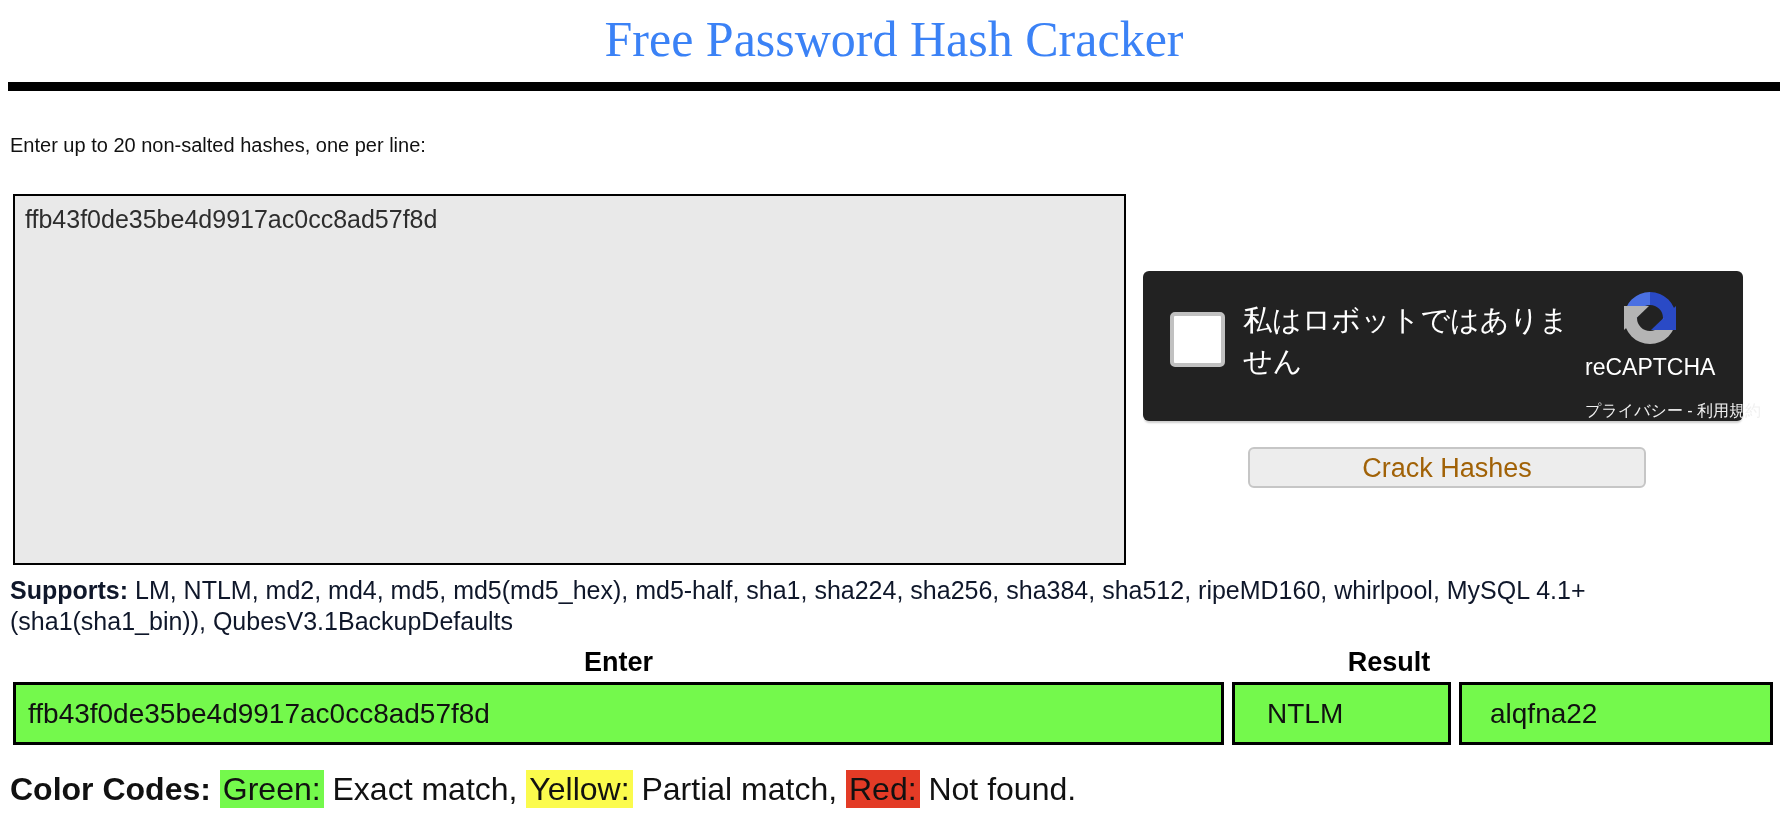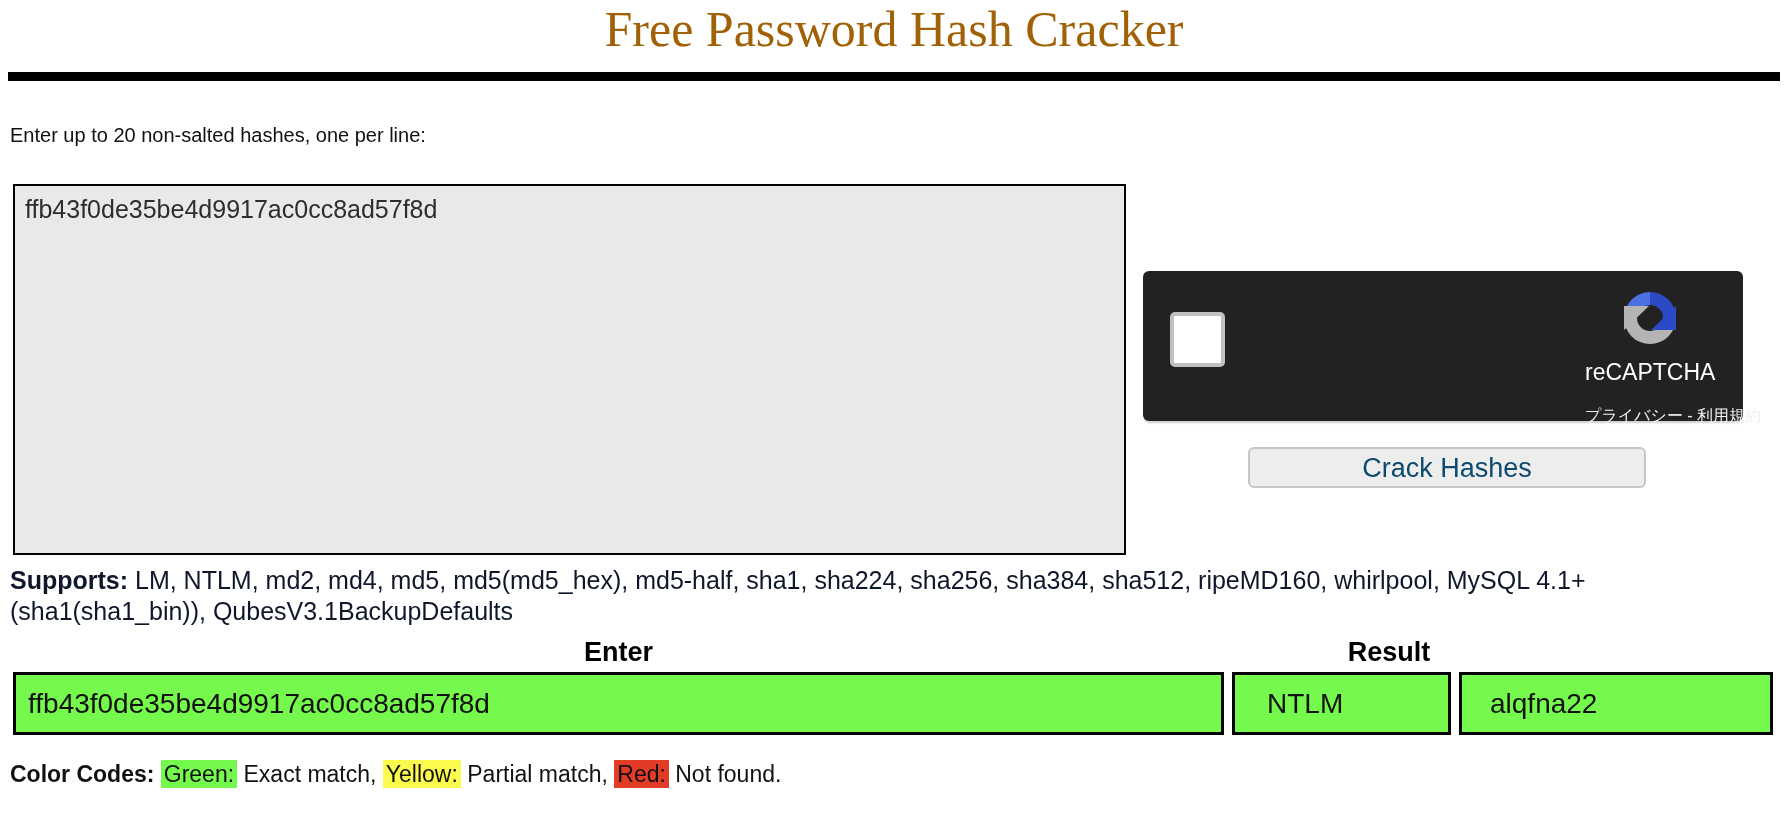--- a/index.html
+++ b/index.html
@@ -8,25 +8,26 @@
     position: relative;
     width: 1788px;
     height: 814px;
     font-family: "Liberation Sans", sans-serif;
     color: #000;
     overflow: hidden;
   }
 
   
   .page-title {
+    margin-top: 10px;
     text-align: center;
     font-family: "Liberation Serif", serif;
     font-weight: normal;
     font-size: 50px;
-    color: #a16207;
+    color: #3b82f6;
   }
   .title-rule {
     margin: 14px 8px 0 8px;
     height: 9px;
     background: #000;
     border: none;
   }
 
   
   .instructions {
@@ -85,21 +86,20 @@
   }
   .recaptcha-brandblock {
     position: absolute;
     right: 28px;
     top: 15px;
     width: 130px;
     text-align: center;
   }
   .recaptcha-logo { width: 64px; height: 64px; display: inline-block; }
   .recaptcha-brand {
-    margin-top: 5px;
     font-size: 23px;
     color: #ffffff;
     white-space: nowrap;
     text-align: right;
   }
   .recaptcha-terms {
     margin-top: 20px;
     font-size: 16px;
     color: #f1f1f1;
     white-space: nowrap;
@@ -109,21 +109,21 @@
   
   .crack-button {
     position: absolute;
     left: 1248px;
     top: 447px;
     width: 398px;
     height: 41px;
     background: #ededed;
     border: 2px solid #c6c6c6;
     border-radius: 6px;
-    color: #0c4a6e;
+    color: #a16207;
     font-family: "Liberation Sans", sans-serif;
     font-size: 27px;
     text-align: center;
     line-height: 36px;
   }
 
   
   .supports {
     margin: 10px 0 0 10px;
     width: 1762px;
@@ -152,38 +152,39 @@
     padding-left: 12px;
     overflow: hidden;
   }
   .col-hash   { width: 1211px; }
   .col-type   { width: 219px;  }
   .col-result { width: 314px;  }
 
   
   .color-codes {
     margin: 26px 0 0 10px;
-    font-size: 23px;
+    font-size: 32px;
     color: #111;
   }
   .color-codes b { font-weight: bold; }
   .swatch { padding: 1px 3px; }
 </style>
 </head>
 <body>
 
 <h1 class="page-title">Free Password Hash Cracker</h1>
 <div class="title-rule"></div>
 
 <p class="instructions">Enter up to 20 non-salted hashes, one per line:</p>
 
 <textarea class="hash-input" spellcheck="false" style="background-color: rgb(233, 233, 233);">ffb43f0de35be4d9917ac0cc8ad57f8d</textarea>
 
 <div class="recaptcha" style="background-color: rgb(34, 34, 34);">
   <div class="recaptcha-checkbox"></div>
+  <div class="recaptcha-label">私はロボットではありません</div>
   <div class="recaptcha-brandblock">
     <span class="recaptcha-logo">
       <svg viewBox="0 0 64 64" width="64" height="64">
         <path d="M6 32 A26 26 0 0 1 32 6 L32 19 A13 13 0 0 0 19 32 Z" fill="#4a70e2"></path>
         <path d="M32 6 A26 26 0 0 1 58 32 L45 32 A13 13 0 0 0 32 19 Z" fill="#2a4ac6"></path>
         <path d="M58 32 A26 26 0 0 1 6 32 L19 32 A13 13 0 0 0 45 32 Z" fill="#b4b4b4"></path>
         <polygon points="58,20 58,44 33,44" fill="#2a4ac6"></polygon>
         <polygon points="6,44 6,20 31,20" fill="#b4b4b4"></polygon>
       </svg>
     </span>

